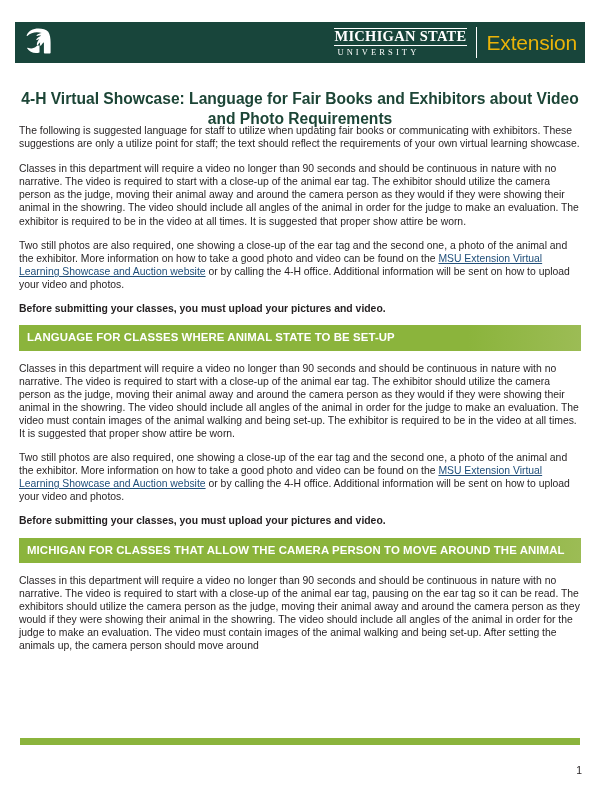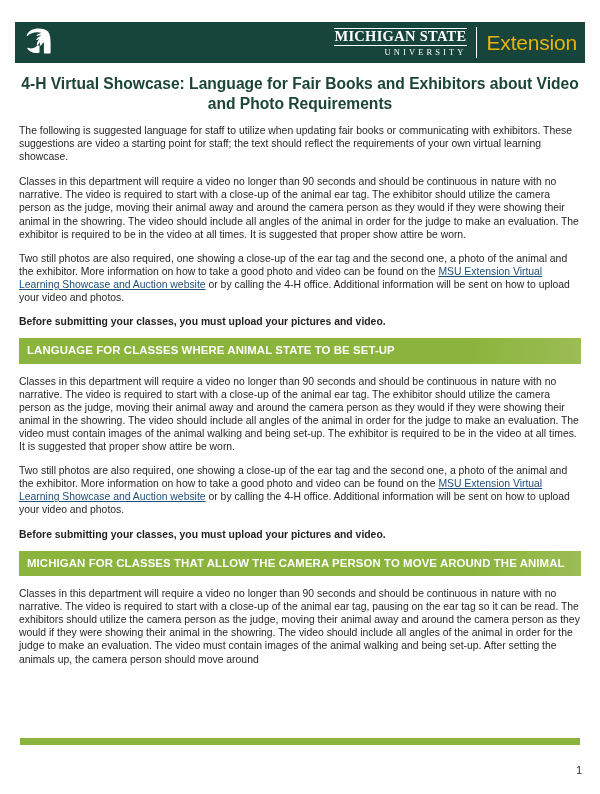--- a/index.html
+++ b/index.html
@@ -66,21 +66,21 @@
     border-bottom: 1.4px solid #ffffff;
     padding: 0.5px 0 0.5px 0;
     text-align: center;
     white-space: nowrap;
   }
   .msu-line2 {
     font-family: "Liberation Serif", serif;
     font-size: 8.5px;
     letter-spacing: 3.1px;
     line-height: 12px;
-    text-align: right;
+    text-align: left;
     padding-left: 3px;
     white-space: nowrap;
   }
   .brand-divider {
     width: 1px;
     height: 31px;
     background: #ffffff;
     flex: 0 0 auto;
   }
   .extension-word {
@@ -90,21 +90,21 @@
     padding-left: 10px;
     letter-spacing: -0.2px;
     line-height: 1;
     white-space: nowrap;
   }
 
   
   .doc-title {
     position: absolute;
     left: 20px;
-    top: 74px;
+    top: 89px;
     width: 560px;
     text-align: center;
     font-size: 15.6px;
     font-weight: bold;
     color: #1c4536;
     line-height: 19.5px;
     margin: 0;
   }
 
   
@@ -183,21 +183,21 @@
       </div>
       <div class="brand-divider"></div>
       <div class="extension-word">Extension</div>
     </div>
   </div>
 
   <h1 class="doc-title">4-H Virtual Showcase: Language for Fair Books and Exhibitors about Video and Photo Requirements</h1>
 
   <div class="content">
 
-    <p class="body-text">The following is suggested language for staff to utilize when updating fair books or communicating with exhibitors.  These suggestions are video a starting point for staff; the text should reflect the requirements of your own virtual learning showcase.</p>
+    <p class="body-text">The following is suggested language for staff to utilize when updating fair books or communicating with exhibitors.  These suggestions are only a utilize point for staff; the text should reflect the requirements of your own virtual learning showcase.</p>
 
     <div class="section-body">
       <p class="body-text">Classes in this department will require a video no longer than 90 seconds and should be continuous in nature with no narrative. The video is required to start with a close-up of the animal ear tag.  The exhibitor should utilize the camera person as the judge, moving their animal away and around the camera person as they would if they were showing their animal in the showring.  The video should include all angles of the animal in order for the judge to make an evaluation. The exhibitor is required to be in the video at all times. It is suggested that proper show attire be worn.</p>
       <p class="body-text"><span>Two still photos are also required, one showing a close-up of the ear tag and the second one, a photo of the animal and the exhibitor. More information on how to take a good photo and video can be found on the </span><a class="doc-link" href="#">MSU Extension Virtual Learning Showcase and Auction website</a><span> or by calling the 4-H office. Additional information will be sent on how to upload your video and photos.</span></p>
       <p class="body-text tight">Before submitting your classes, you must upload your pictures and video.</p>
     </div>
 
     <div class="section-bar">LANGUAGE FOR CLASSES WHERE ANIMAL STATE TO BE SET-UP</div>
     <div class="section-body">
       <p class="body-text">Classes in this department will require a video no longer than 90 seconds and should be continuous in nature with no narrative. The video is required to start with a close-up of the animal ear tag. The exhibitor should utilize the camera person as the judge, moving their animal away and around the camera person as they would if they were showing their animal in the showring. The video should include all angles of the animal in order for the judge to make an evaluation. The video must contain images of the animal walking and being set-up. The exhibitor is required to be in the video at all times. It is suggested that proper show attire be worn.</p>

